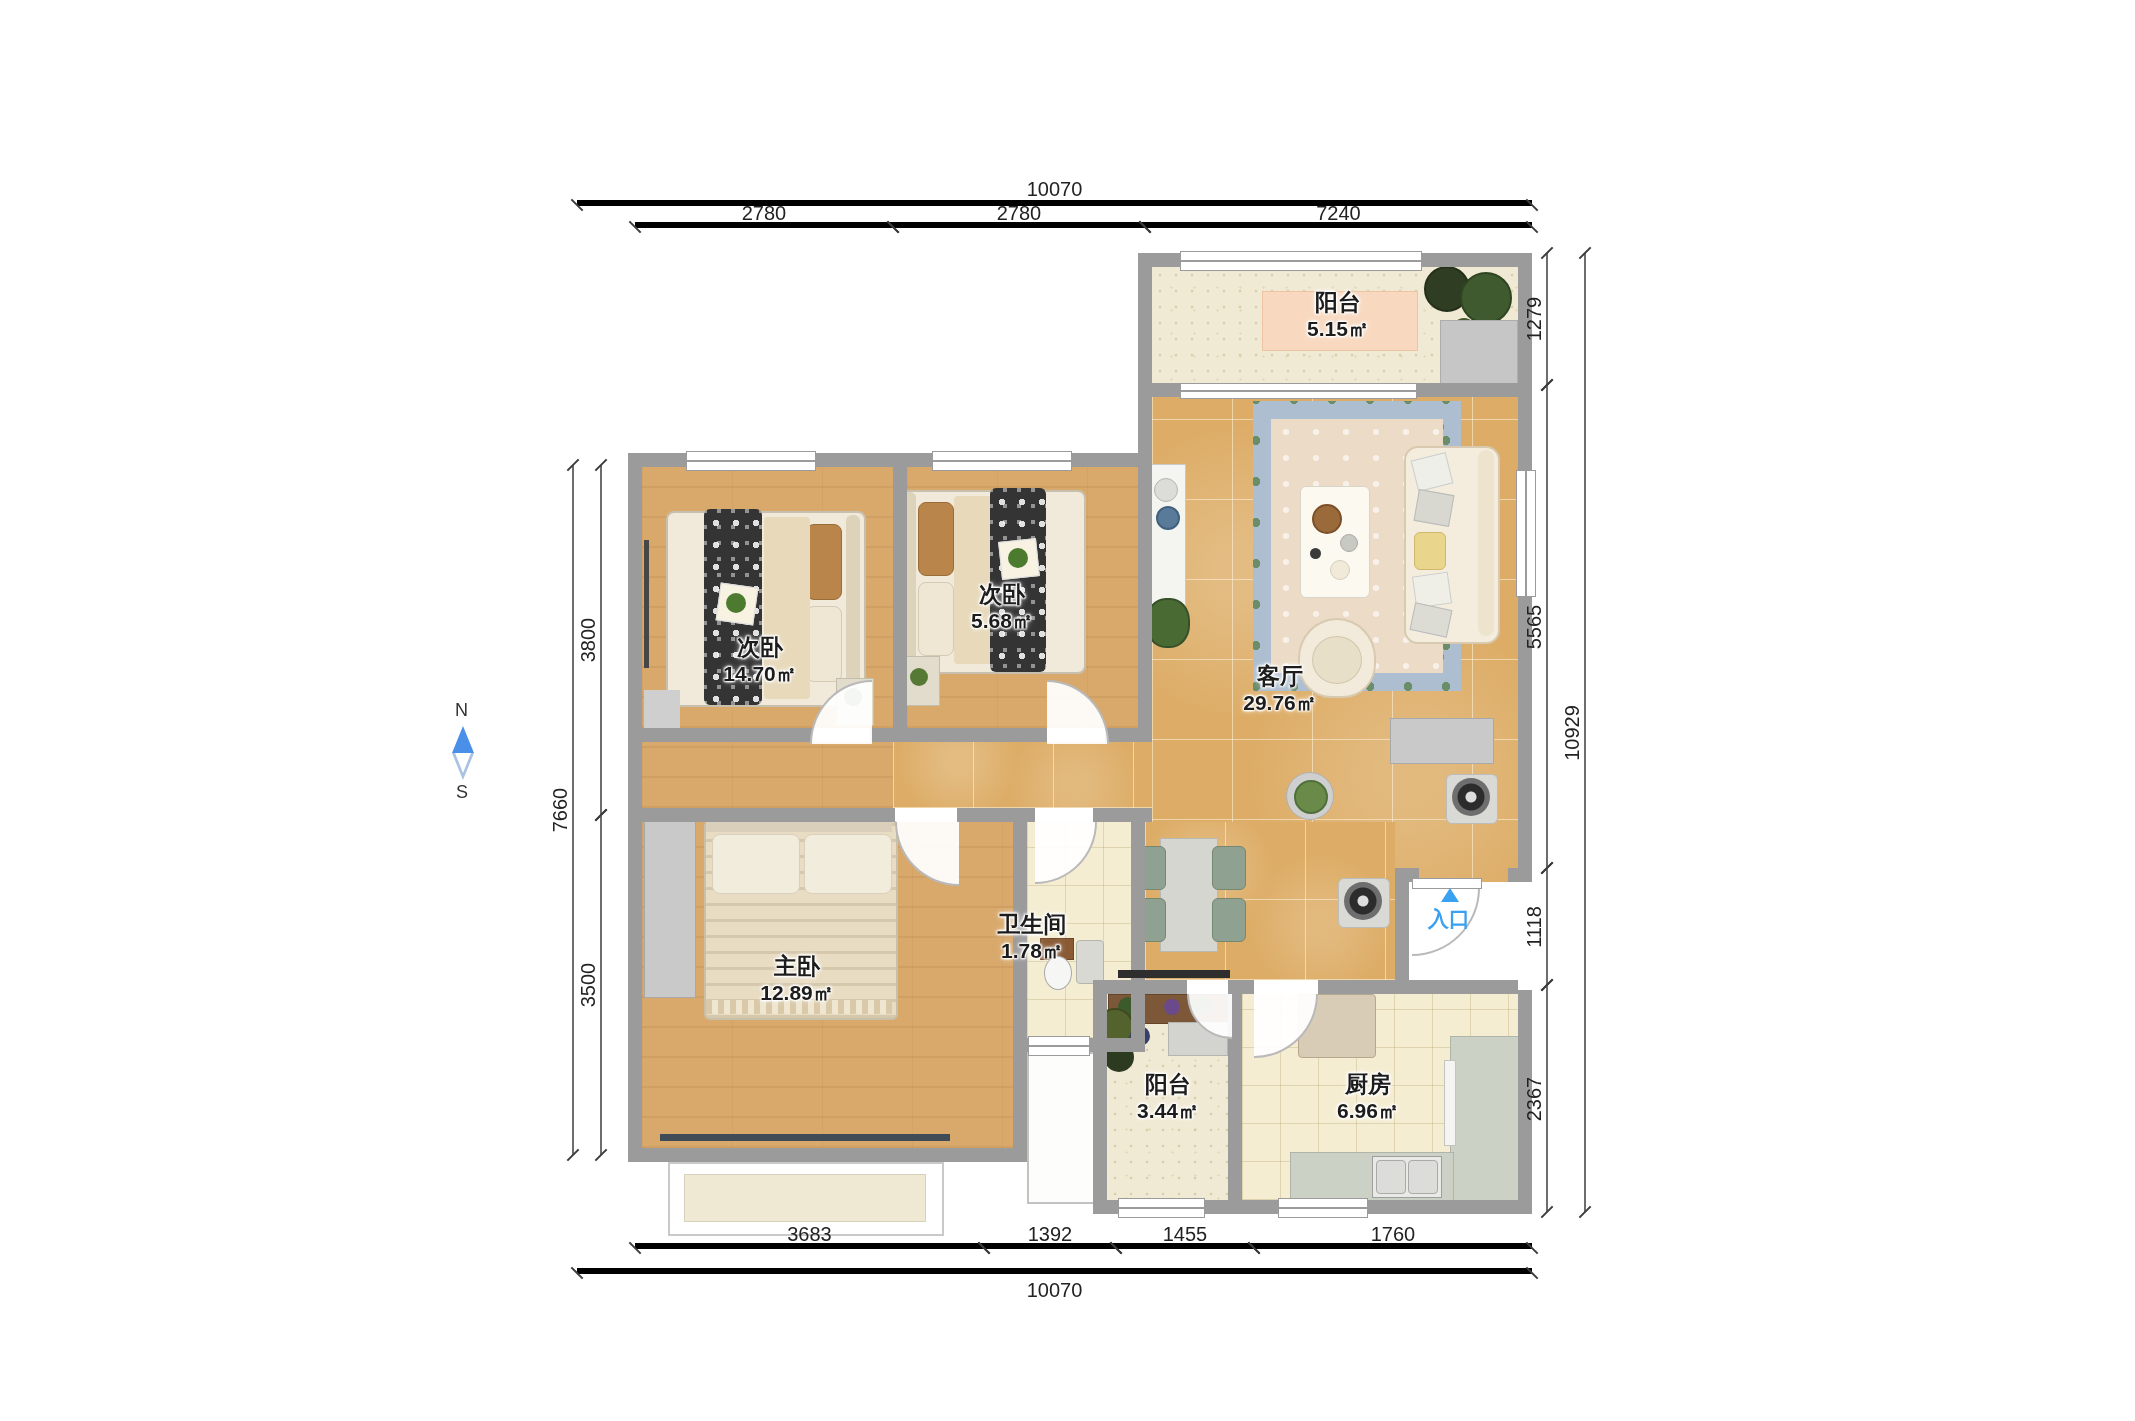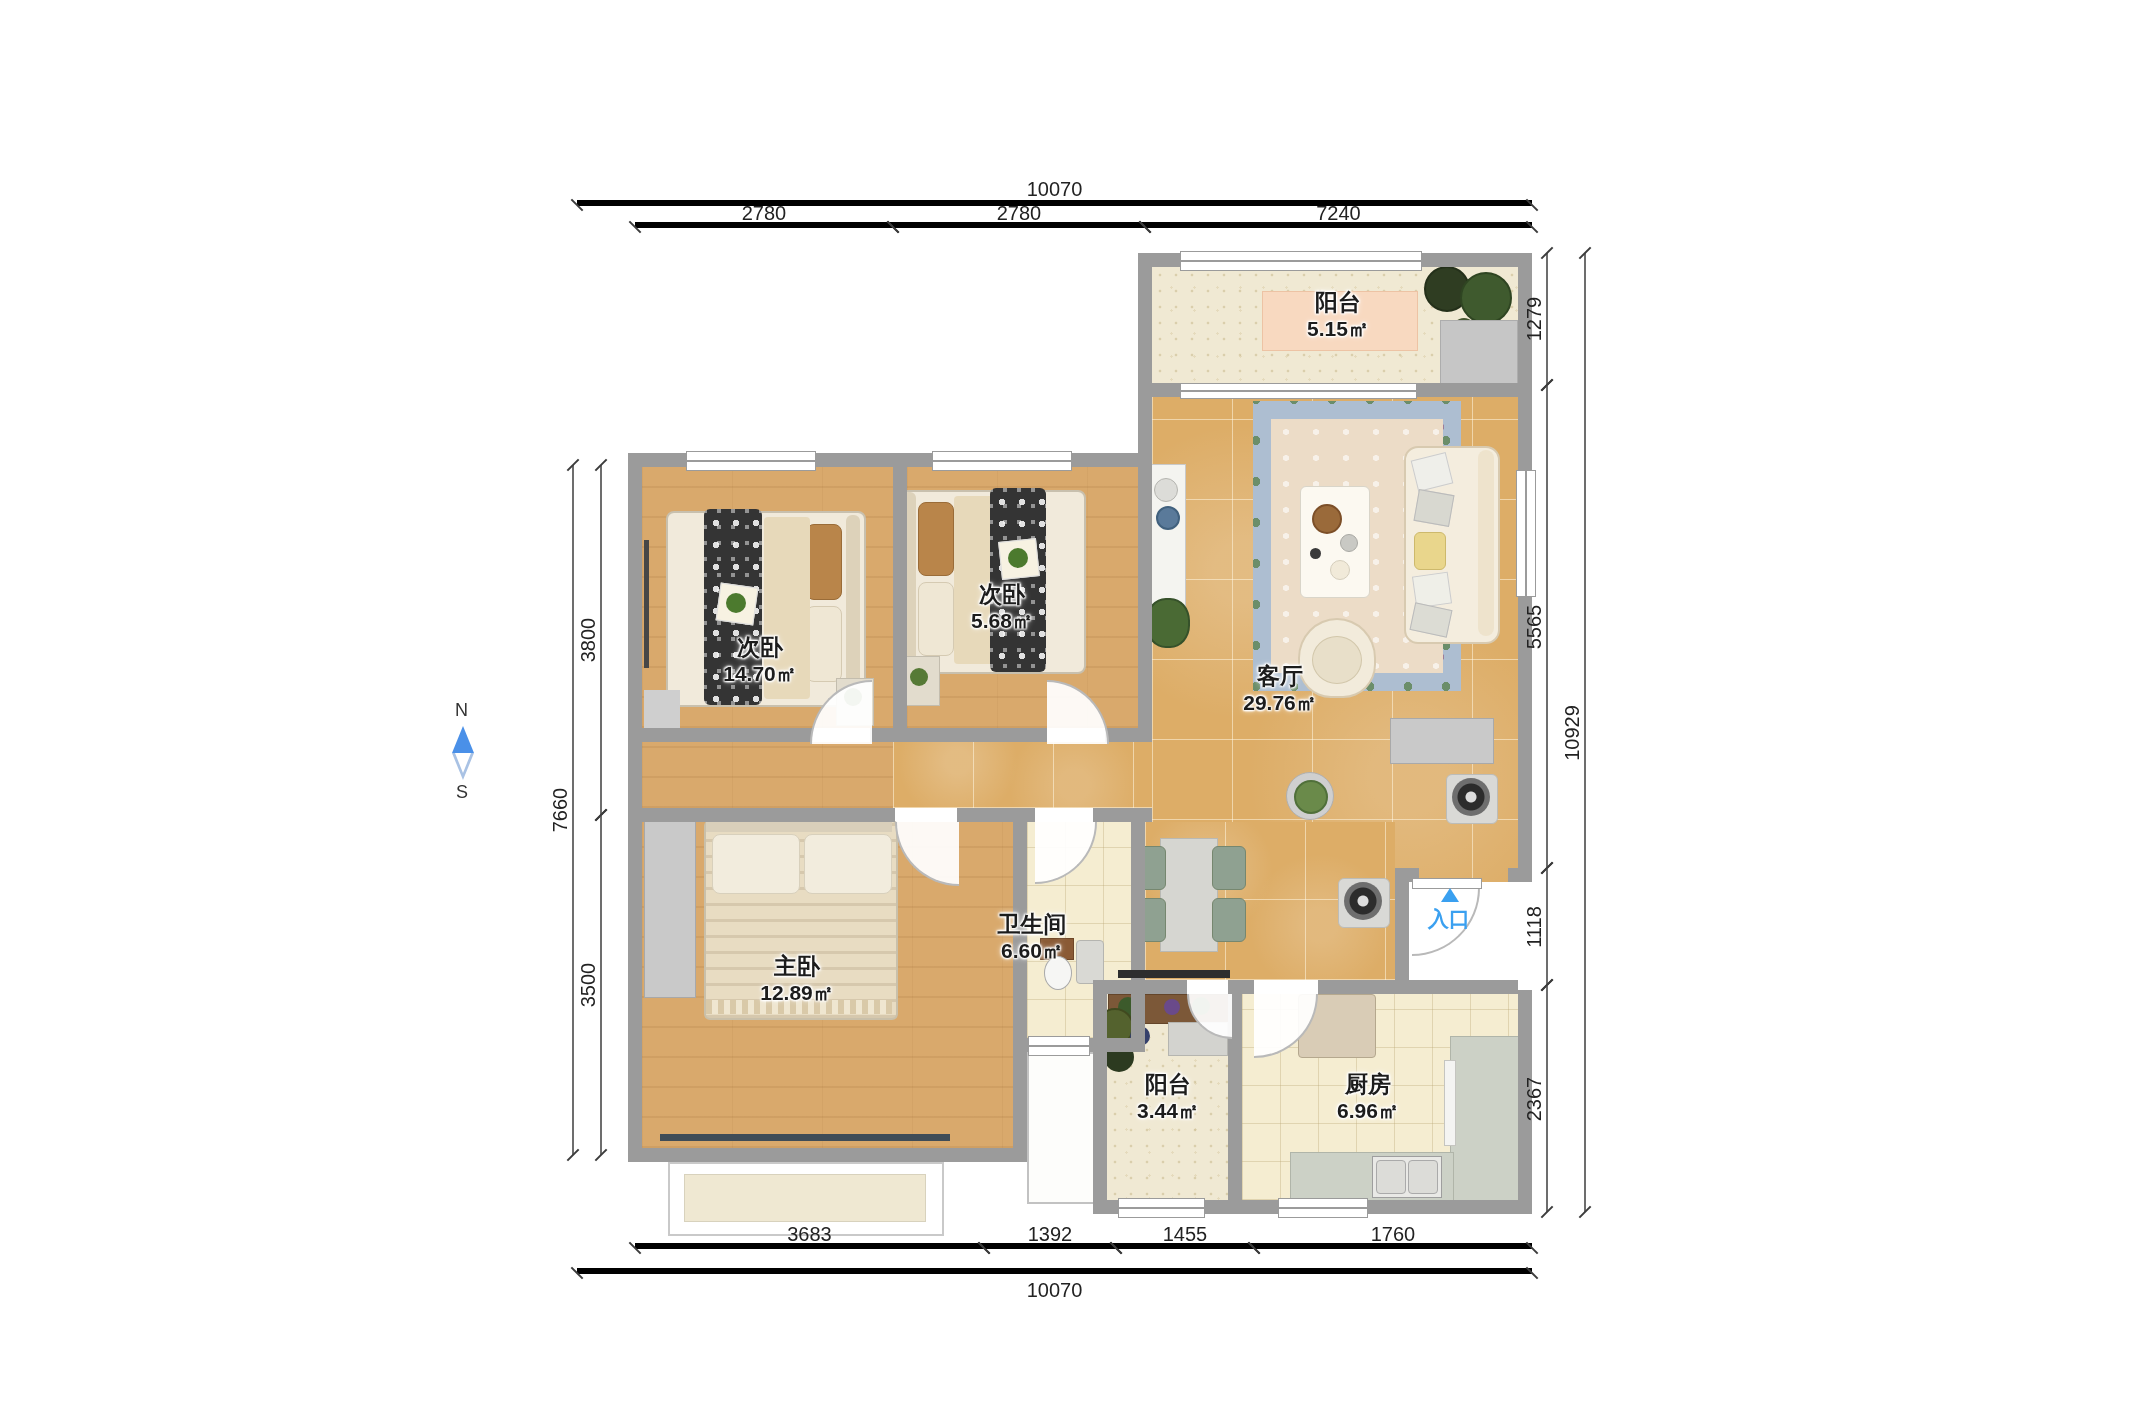--- a/index.html
+++ b/index.html
@@ -281,21 +281,21 @@
   <div class="room-label" style="left:1200px;top:662px;">
     <div class="rname">客厅</div>
     <div class="rarea">29.76㎡</div>
   </div>
   <div class="room-label" style="left:717px;top:952px;">
     <div class="rname">主卧</div>
     <div class="rarea">12.89㎡</div>
   </div>
   <div class="room-label" style="left:952px;top:910px;">
     <div class="rname">卫生间</div>
-    <div class="rarea">6.60㎡</div>
+    <div class="rarea">1.78㎡</div>
   </div>
   <div class="room-label" style="left:1088px;top:1070px;">
     <div class="rname">阳台</div>
     <div class="rarea">3.44㎡</div>
   </div>
   <div class="room-label" style="left:1288px;top:1070px;">
     <div class="rname">厨房</div>
     <div class="rarea">6.96㎡</div>
   </div>
 

